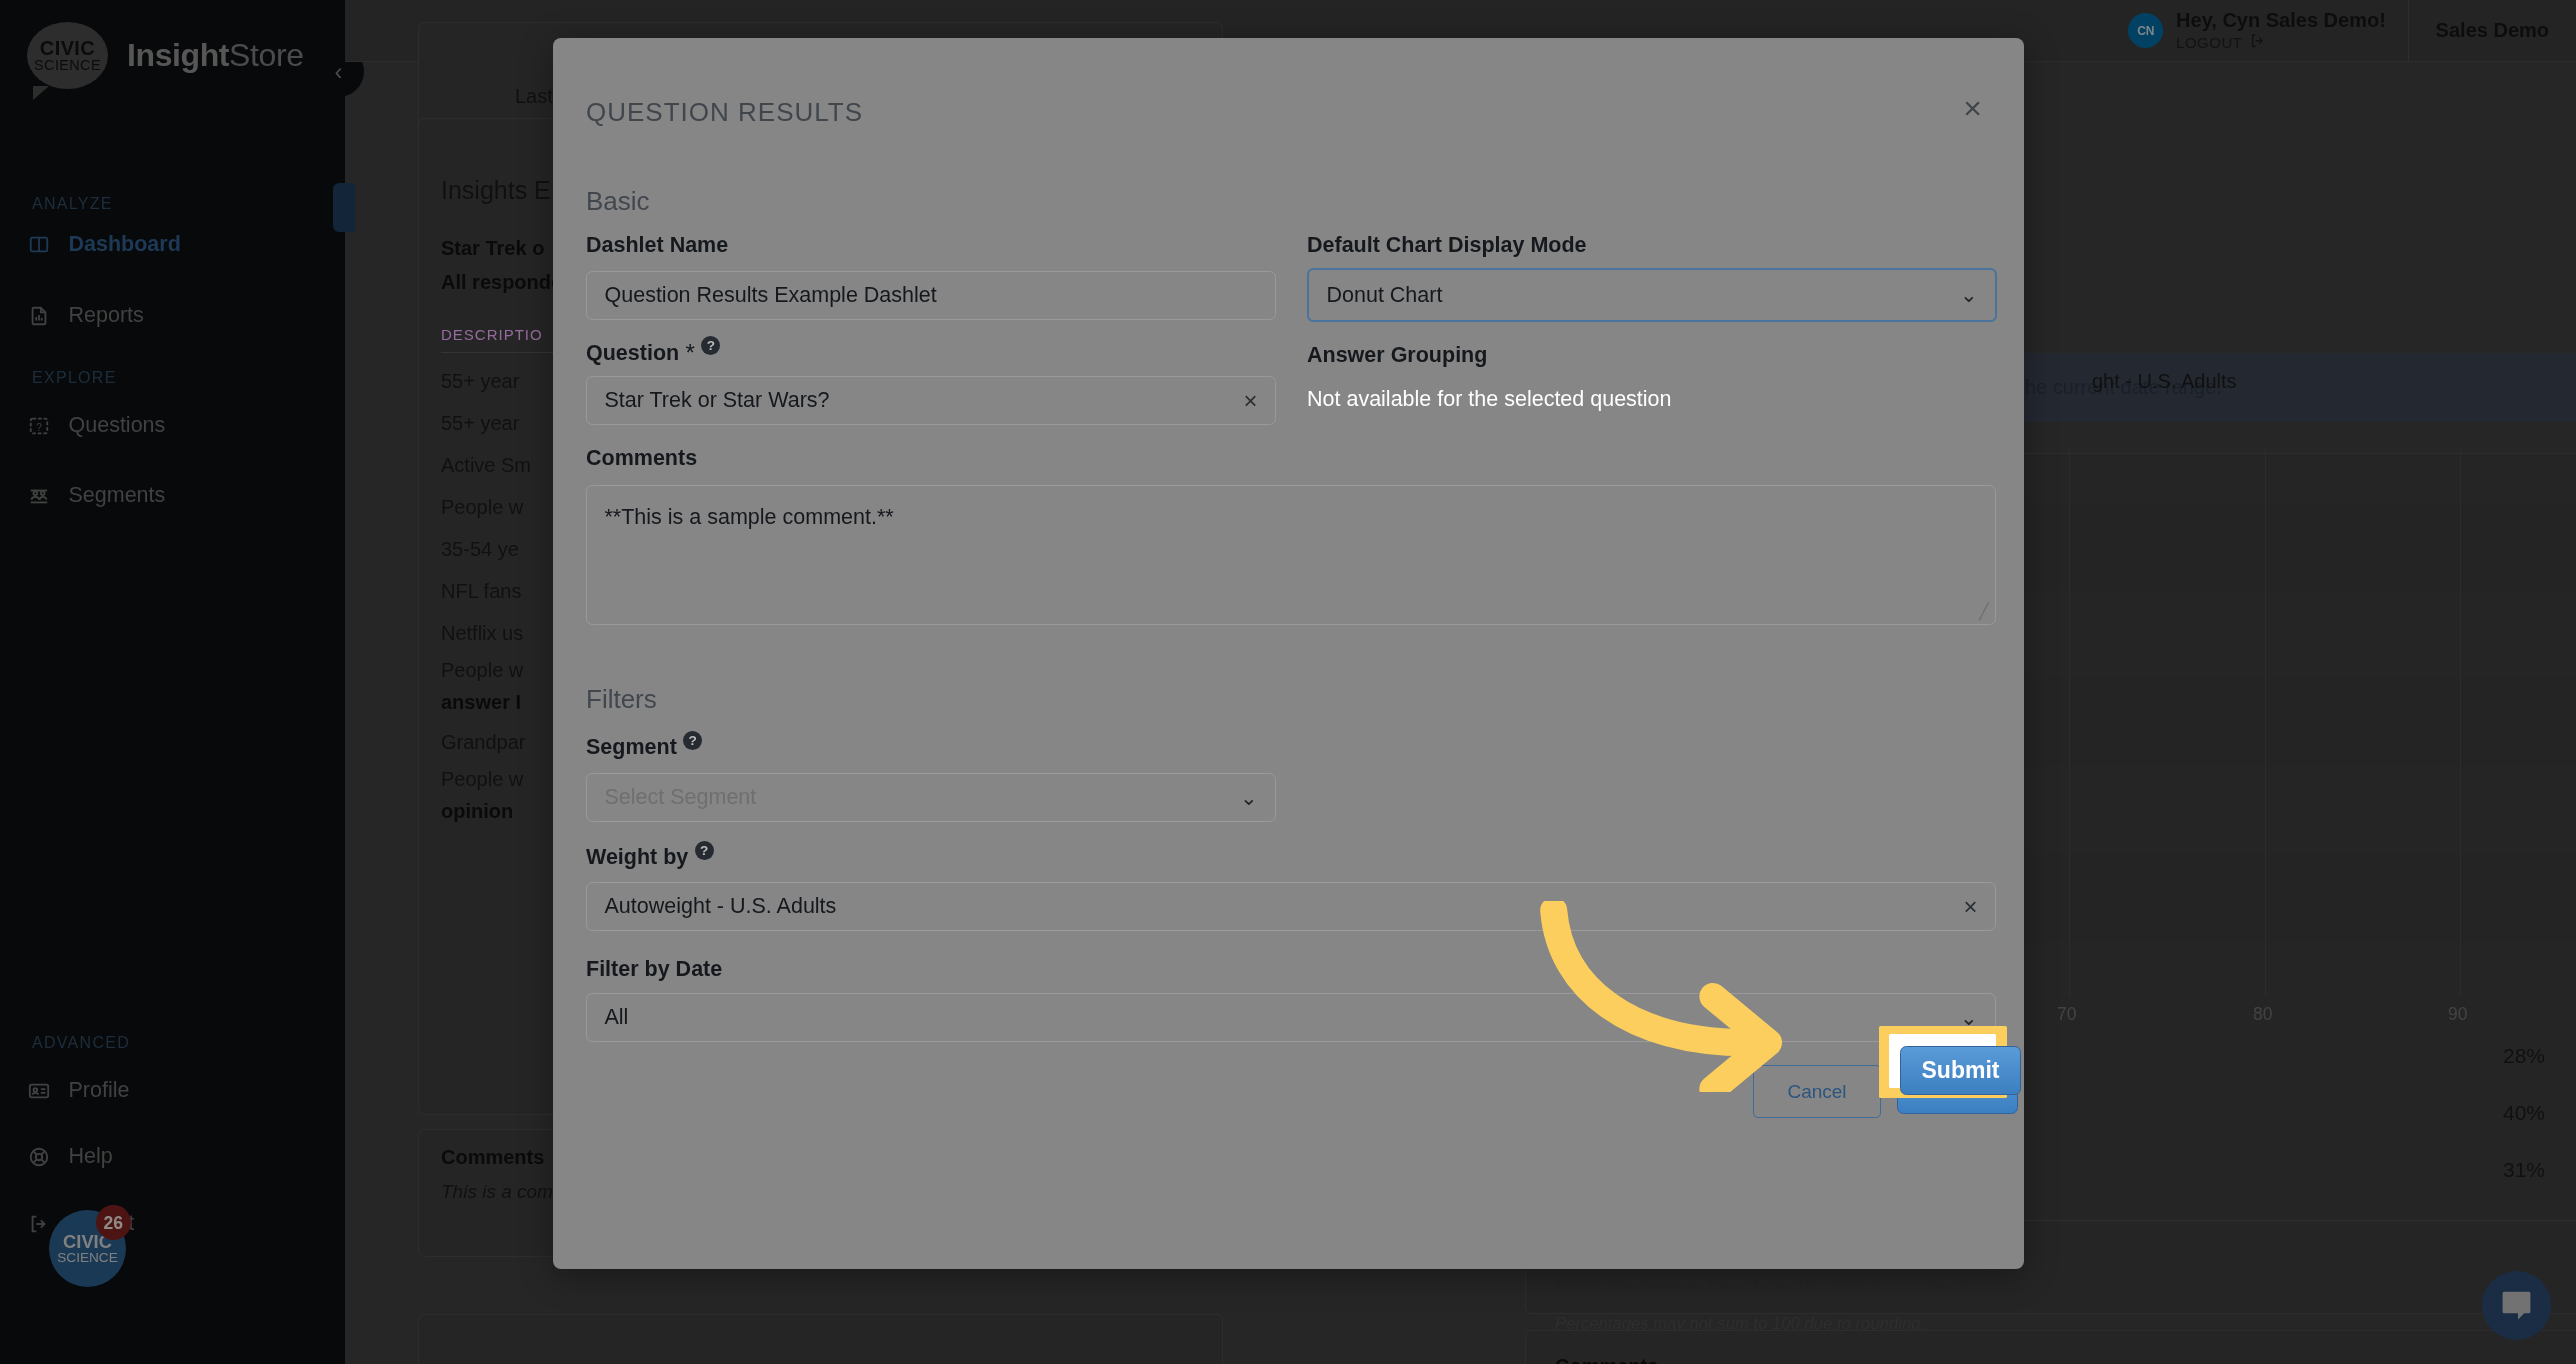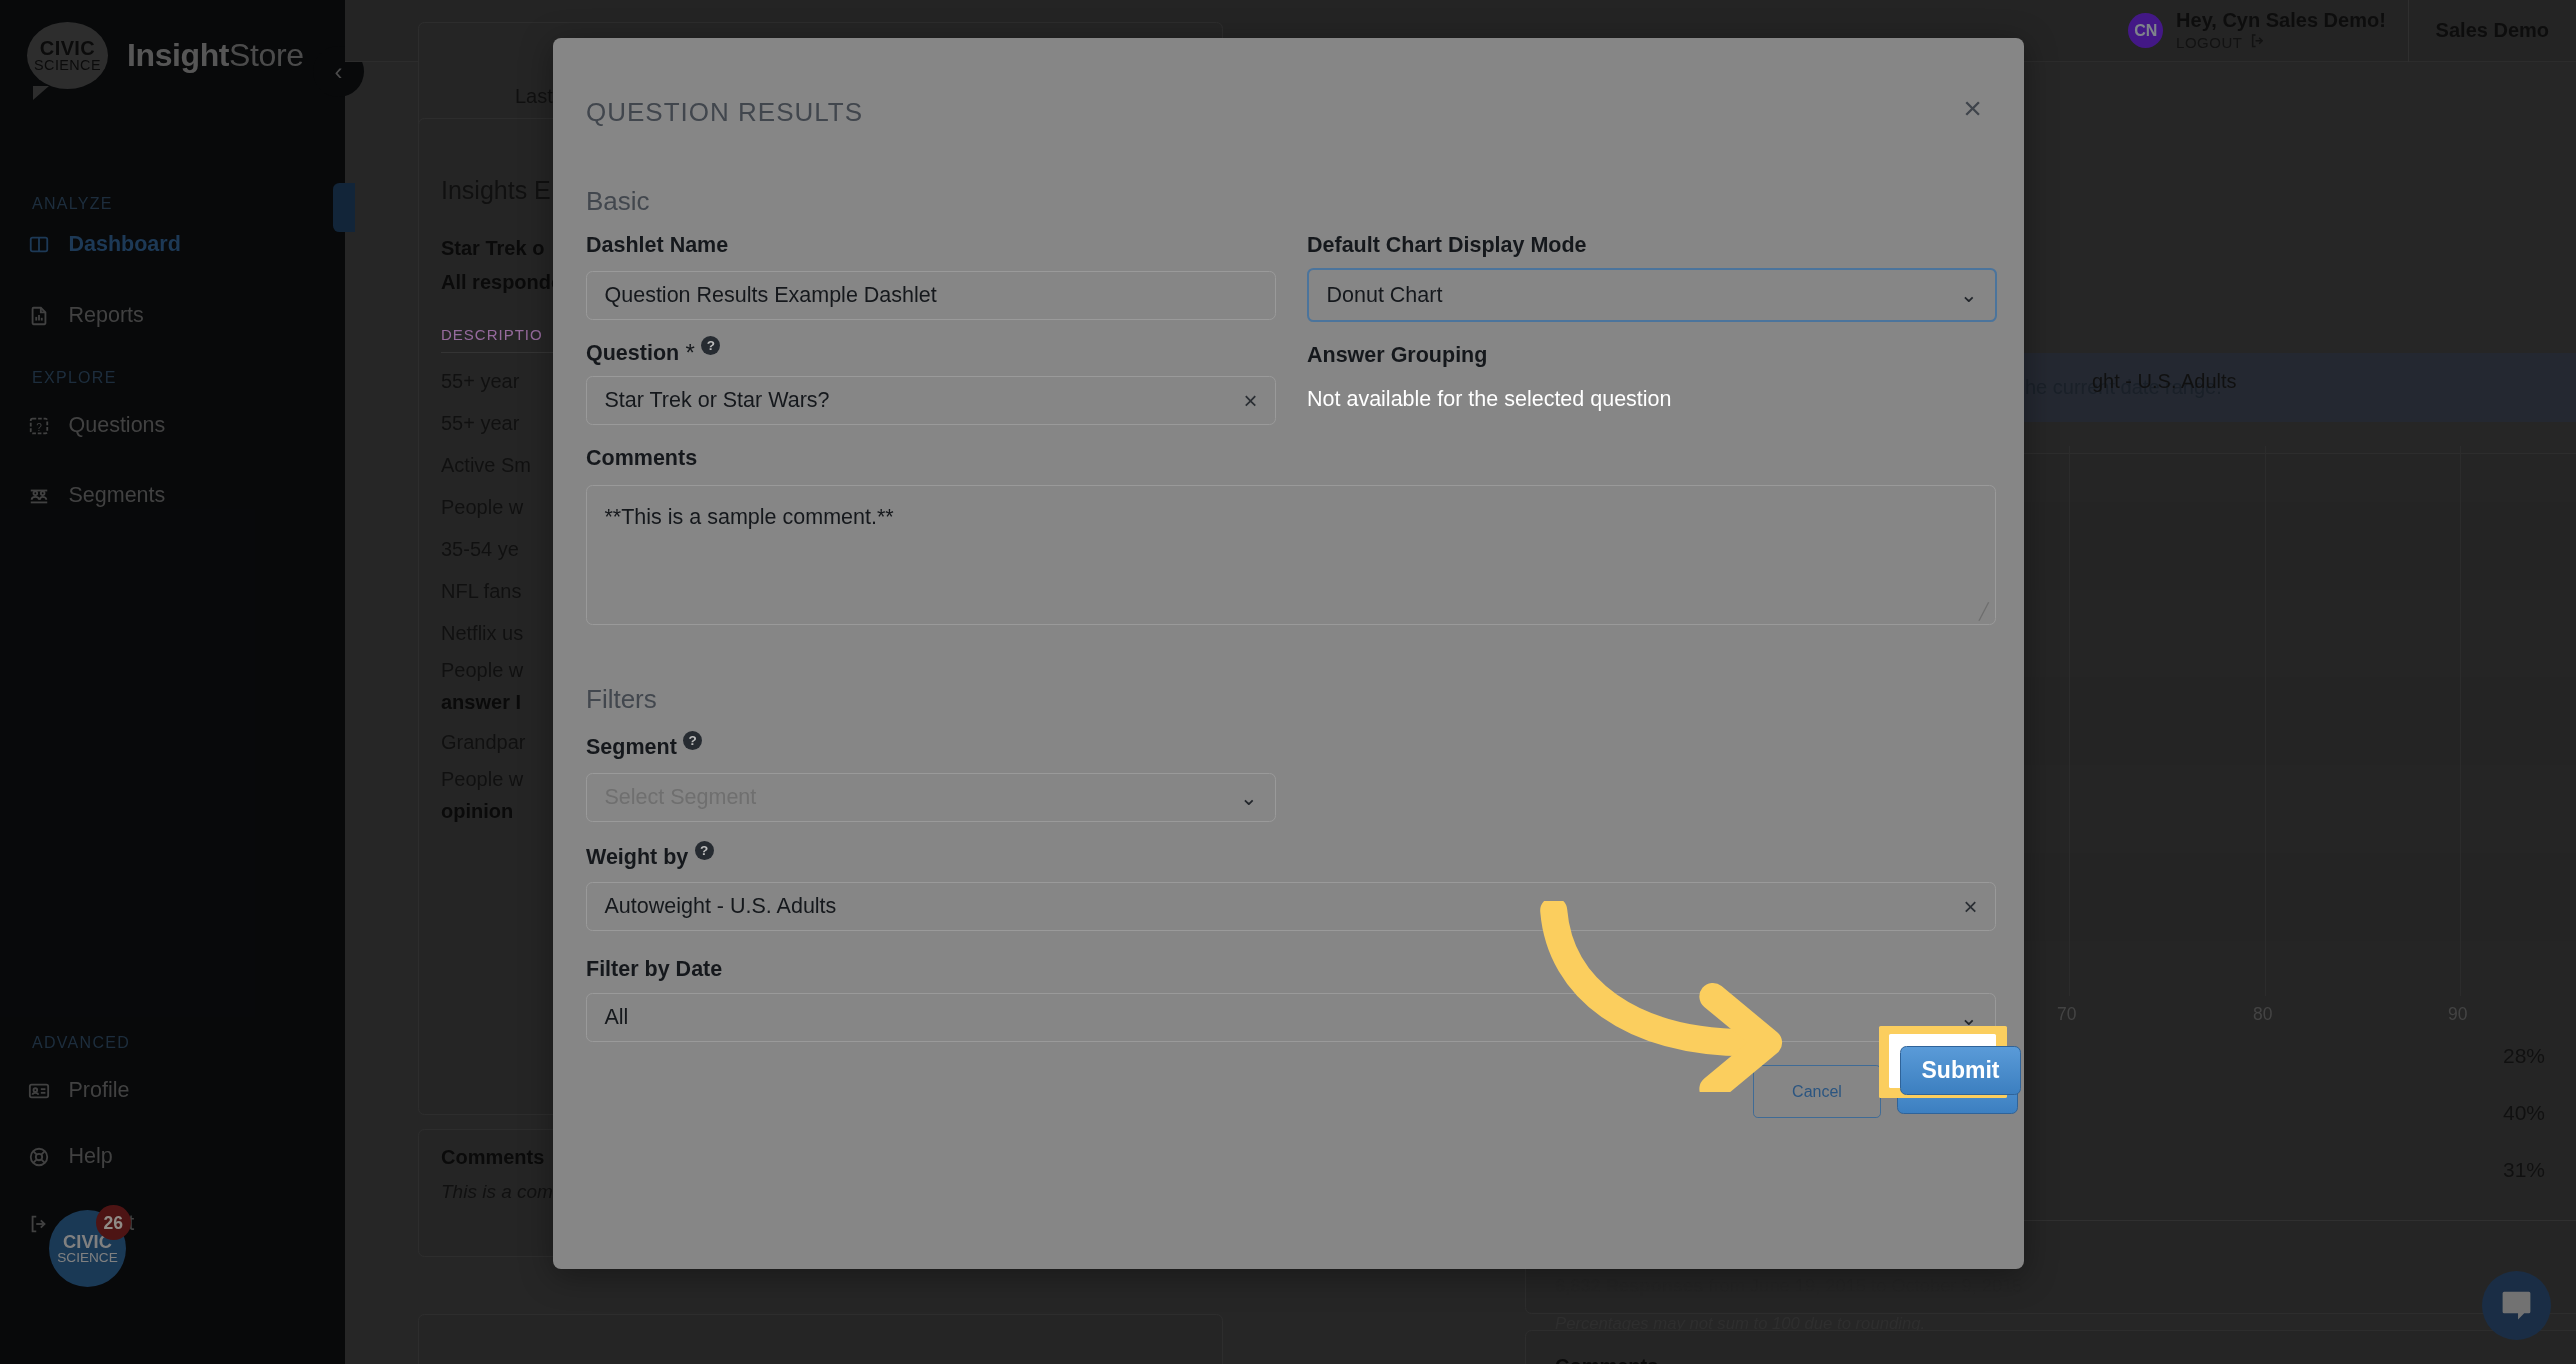--- a/index.html
+++ b/index.html
@@ -81,22 +81,22 @@
   }
 
   
   .topbar {
     position: absolute; left: 345px; top: 0; right: 0; height: 62px;
     background: #3b3b3b; border-bottom: 0.8px solid #484848;
     display: flex; align-items: center; justify-content: flex-end;
   }
   .tb-user { display: flex; align-items: center; gap: 12.8px; padding-right: 22px; }
   .tb-avatar {
-    width: 35px; height: 35px; border-radius: 50%; background: #6d28d9;
-    color: #cdd6e0; font-size: 16px; font-weight: 700;
+    width: 35px; height: 35px; border-radius: 50%; background: #0369a1;
+    color: #cdd6e0; font-size: 12px; font-weight: 700;
     display: flex; align-items: center; justify-content: center;
   }
   .tb-hey { font-size: 20px; font-weight: 700; color: #161616; line-height: 1.15; }
   .tb-logout { font-size: 15px; color: #1d1d1d; letter-spacing: 0.5px; display:flex; align-items:center; gap:6.4px;}
   .tb-sep { width: 0.8px; height: 62px; background: #4c4c4c; }
   .tb-acct { font-size: 20px; font-weight: 700; color: #161616; padding: 0 27px; }
 
   .content { position: absolute; left: 345px; top: 62px; right: 0; bottom: 0; }
 
   .card {
@@ -188,21 +188,21 @@
     font-family: "Liberation Sans", sans-serif;
   }
   .ta .grip {
     position: absolute; right: 6.4px; bottom: 3.2px;
     color: #6e6e6e; font-size: 16px;
   }
   .static-txt { position: absolute; font-size: 21.5px; color: #ffffff; }
 
   .btn-cancel {
     position: absolute; border: 0.8px solid #3f6b96; border-radius: 4.8px;
-    background: transparent; color: #2b5580; font-size: 16px;
+    background: transparent; color: #2b5580; font-size: 19px;
     display: flex; align-items: center; justify-content: center;
     font-family: "Liberation Sans", sans-serif;
   }
   .btn-submit {
     position: absolute; border: 0.8px solid #2f6399; border-radius: 6.4px;
     background: linear-gradient(#5a9bd8, #3c7fc0);
     color: #ffffff; font-size: 23px; font-weight: 700;
     display: flex; align-items: center; justify-content: center;
     font-family: "Liberation Sans", sans-serif;
   }

